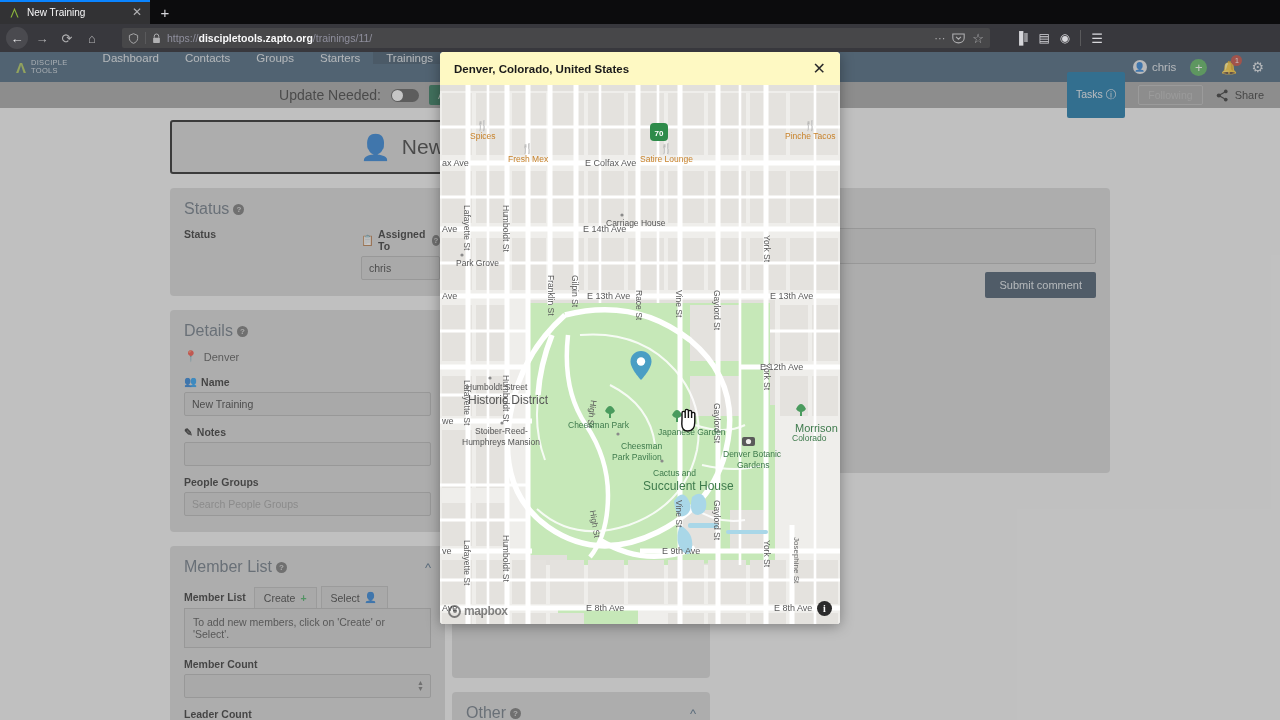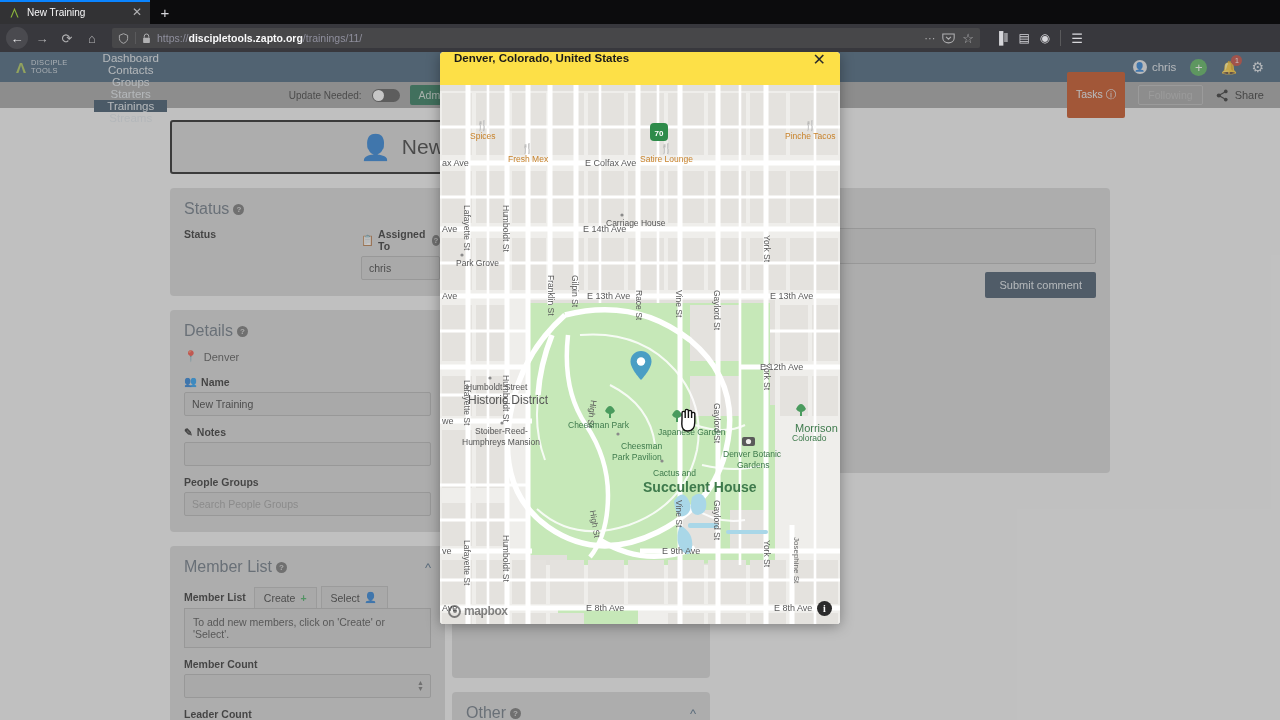--- a/index.html
+++ b/index.html
@@ -40,21 +40,21 @@
     height: 28px; background: #38383d; display: flex; align-items: center;
     padding: 0 6px; gap: 3px;
   }
   .navbtn {
     width: 22px; height: 22px; display: flex; align-items: center;
     justify-content: center; color: #b1b1b3; font-size: 13px; cursor: pointer;
     border-radius: 3px;
   }
   .navbtn.back { background: #4a4a4f; color: #e8e8ea; border-radius: 50%; }
   .urlbar {
-    flex: 1; height: 20px; background: #474749; border-radius: 2px; margin: 0 6px;
+    flex: 1; height: 20px; background: #474749; border-radius: 2px; margin: 0 16px;
     display: flex; align-items: center; padding: 0 6px; gap: 6px;
     position: relative; max-width: 868px;
   }
   .urlbar .sep { width: 1px; height: 12px; background: #5a5a5c; }
   .url-text { font-size: 10.5px; color: #8f8f9d; white-space: nowrap; }
   .url-text b { color: #f9f9fa; font-weight: bold; }
   .urlbar-right { display: flex; align-items: center; gap: 7px; margin-left: auto; color:#b1b1b3; font-size: 11px;}
   .navbar-right { display: flex; align-items: center; gap: 10px; padding-left: 6px; color: #d7d7db; }
   .vdiv { width: 1px; height: 16px; background: #5a5a5c; }
 
@@ -64,21 +64,21 @@
     background: #f5f5f5; overflow: hidden;
   }
 
   .dt-header {
     height: 30px; background: #3f729b; background: #36556f;
     display: flex; align-items: center; padding: 0 16px;
   }
   .dt-logo { display: flex; align-items: center; gap: 5px; margin-right: 22px;}
   .dt-logo .mark { color: #a6c34c; font-size: 15px; line-height: 1; font-weight: bold;}
   .dt-logo .txt { color: #cfd8e0; font-size: 7.5px; line-height: 1.1; letter-spacing: .3px;}
-  .dt-nav { display: flex; align-items: center; height: 30px; flex-direction: column; }
+  .dt-nav { display: flex; align-items: flex-start; height: 30px; }
   .dt-nav a {
     color: #dfe5ea; font-size: 11.5px; padding: 0 13px; display: flex;
     align-items: center; text-decoration: none; cursor: pointer;
   }
   .dt-nav a.active { background: #2c465c; }
   .dt-header-right { margin-left: auto; display: flex; align-items: center; gap: 14px; }
   .hr-user { display: flex; align-items: center; gap: 5px; color: #dfe5ea; font-size: 11.5px; cursor: pointer;}
   .circ-av {
     width: 14px; height: 14px; border-radius: 50%; background: #e8e8e8;
     display: flex; align-items: center; justify-content: center; color: #5a6b7a; font-size: 9px;
@@ -94,36 +94,36 @@
     border-radius: 50%; font-size: 7px; width: 11px; height: 11px;
     display: flex; align-items: center; justify-content: center;
   }
   .gear-btn { color: #dfe5ea; font-size: 14px; cursor: pointer; }
 
   .dt-actionbar {
     height: 26px; background: #9d9d9d; display: flex; align-items: center;
     padding: 0 16px; gap: 12px;
   }
   .ab-center { margin: 0 auto; display: flex; align-items: center; gap: 10px;}
-  .ab-label { font-size: 10px; color: #2b2b2b; }
+  .ab-label { font-size: 14px; color: #2b2b2b; }
   .toggle {
     width: 28px; height: 13px; border-radius: 7px; background: #4a4a4a;
     position: relative; cursor: pointer;
   }
   .toggle::after {
     content: ""; position: absolute; width: 11px; height: 11px; border-radius: 50%;
     background: #fff; top: 1px; left: 1px;
   }
   .btn-admin {
     background: #1a6b4a; color: #c9d9d1; font-size: 10.5px; padding: 4px 9px;
     border-radius: 2px; cursor: pointer; display:flex; align-items:center; gap:5px;
   }
   .ab-right { margin-left: auto; display: flex; align-items: center; gap: 13px; }
   .btn-tasks {
-    background: #c2410c; color: #e8edf2; font-size: 10.5px; padding: 16px 9px;
+    background: #0369a1; color: #e8edf2; font-size: 10.5px; padding: 16px 9px;
     border-radius: 2px; cursor: pointer;
   }
   .btn-following {
     background: transparent; border: 1px solid #b5b5b5; color: #b5b5b5;
     font-size: 10.5px; padding: 3px 9px; border-radius: 2px; cursor: pointer;
   }
   .share-wrap { display: flex; align-items: center; gap: 6px; font-size: 11px; color: #1f1f1f; cursor: pointer;}
 
   .content { padding: 10px 0 0 0; position: relative; height: 612px; }
 
@@ -210,22 +210,22 @@
   }
 
   
   .modal {
     position: absolute; left: 440px; top: 48px; width: 400px; height: 572px;
     background: #fff; border-radius: 4px; z-index: 50;
     box-shadow: 0 2px 14px rgba(0,0,0,.35); overflow: hidden;
     display: flex; flex-direction: column;
   }
   .modal-head {
-    height: 33px; display: flex; align-items: flex-start; padding: 0 14px;
-    flex: 0 0 33px; background:#fde047;
+    height: 33px; display: flex; align-items: center; padding: 0 14px;
+    flex: 0 0 33px; background:#fef9c3;
   }
   .modal-title { font-size: 11.5px; font-weight: bold; color: #1a1a1a; }
   .modal-close { margin-left: auto; font-size: 16px; color: #2b2b2b; cursor: pointer; line-height: 1;}
   .map-wrap { flex: 1; position: relative; overflow: hidden; background: #e8e6e1; }
   .map-svg { position: absolute; inset: 0; width: 100%; height: 100%; }
   .map-cursor {
     position: absolute; left: 238px; top: 322px; font-size: 22px; color: #111;
     pointer-events: none; line-height:1;
   }
   .map-marker { position: absolute; left: 190px; top: 266px; }
@@ -741,21 +741,21 @@
           <div class="lbl" style="position:absolute;left:35px;top:341px;font-size:8.5px;color:#555;white-space:nowrap;">Stoiber-Reed-</div>
           <div class="lbl" style="position:absolute;left:22px;top:352px;font-size:8.5px;color:#555;white-space:nowrap;">Humphreys Mansion</div>
 
           <div class="lbl" style="position:absolute;left:128px;top:335px;font-size:8.5px;color:#3e7a4c;white-space:nowrap;">Cheesman Park</div>
           <div class="lbl" style="position:absolute;left:181px;top:356px;font-size:8.5px;color:#3e7a4c;white-space:nowrap;">Cheesman</div>
           <div class="lbl" style="position:absolute;left:172px;top:367px;font-size:8.5px;color:#3e7a4c;white-space:nowrap;">Park Pavilion</div>
           <div class="lbl" style="position:absolute;left:218px;top:342px;font-size:8.5px;color:#3e7a4c;white-space:nowrap;">Japanese Garden</div>
           <div class="lbl" style="position:absolute;left:283px;top:364px;font-size:8.5px;color:#3e7a4c;white-space:nowrap;">Denver Botanic</div>
           <div class="lbl" style="position:absolute;left:297px;top:375px;font-size:8.5px;color:#3e7a4c;white-space:nowrap;">Gardens</div>
           <div class="lbl" style="position:absolute;left:213px;top:383px;font-size:8.5px;color:#3e7a4c;white-space:nowrap;">Cactus and</div>
-          <div class="lbl" style="position:absolute;left:203px;top:394px;font-size:14px;color:#3e7a4c;white-space:nowrap;font-weight:bold;">Succulent House</div>
+          <div class="lbl" style="position:absolute;left:203px;top:394px;font-size:12px;color:#3e7a4c;white-space:nowrap;">Succulent House</div>
           <div class="lbl" style="position:absolute;left:355px;top:337px;font-size:11px;color:#3e7a4c;white-space:nowrap;">Morrison</div>
           <div class="lbl" style="position:absolute;left:352px;top:348px;font-size:8.5px;color:#3e7a4c;white-space:nowrap;">Colorado</div>
         </div>
 
         <div class="map-marker">
           <svg width="22" height="30" viewBox="0 0 22 30">
             <path d="M11 0 C5 0 0.5 4.5 0.5 10.5 C0.5 18 11 29 11 29 C11 29 21.5 18 21.5 10.5 C21.5 4.5 17 0 11 0 Z" fill="#4a9ec4"></path>
             <circle cx="11" cy="10.5" r="4.2" fill="#ffffff"></circle>
           </svg>
         </div>

